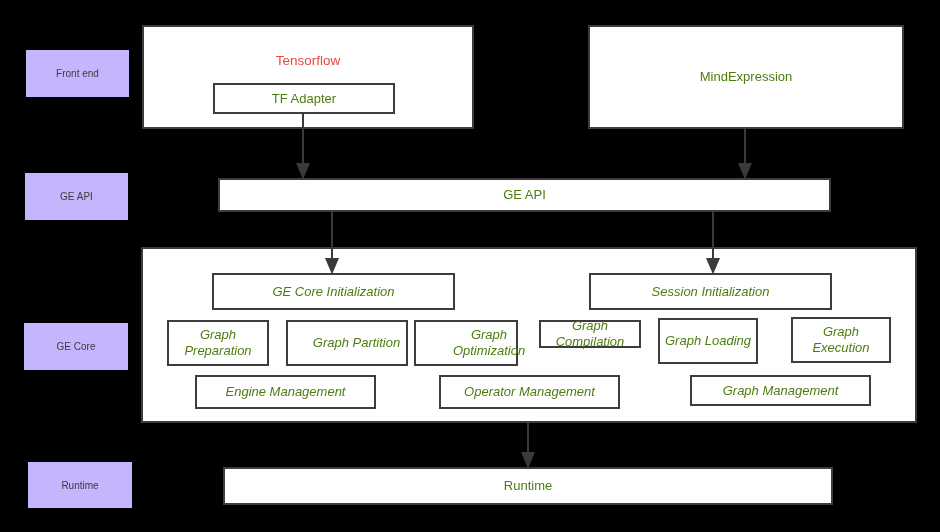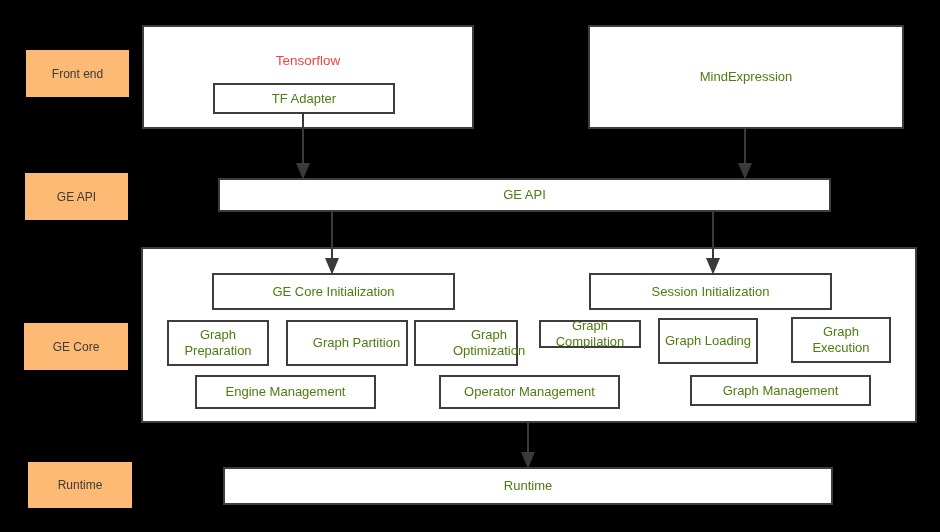--- a/index.html
+++ b/index.html
@@ -3,22 +3,22 @@
 <meta charset="utf-8">
 <style>
   html,body{margin:0;padding:0;background:#000;}
   #stage{
     position:relative;width:940px;height:532px;background:#000;
     font-family:"Liberation Sans","DejaVu Sans",sans-serif;
     color:#404040;overflow:hidden;
   }
   .abs{position:absolute;box-sizing:border-box;}
   .rowlabel{
-    background:#fdba74;display:flex;align-items:center;justify-content:center;
-    font-size:12px;color:#3c3c3c;
+    background:#c4b5fd;display:flex;align-items:center;justify-content:center;
+    font-size:10px;color:#3c3c3c;
   }
   .box{
     background:#fff;border:2px solid #3d3d3d;
     display:flex;align-items:center;justify-content:center;
     font-size:13px;color:#4d7c0f;text-align:center;line-height:16px;
   }
   .container-box{
     background:#fff;border:2px solid #3d3d3d;
   }
   .tf-title{
@@ -53,21 +53,21 @@
   </div>
 
   <div class="abs box" style="left:588px;top:25px;width:316px;height:104px;">
     <span>MindExpression</span>
   </div>
 
   <div class="abs box" style="left:218px;top:178px;width:613px;height:34px;">
     <span>GE API</span>
   </div>
 
-  <div class="abs container-box" style="left:141px;top:247px;width:776px;height:176px;">
+  <div class="abs container-box" style="left:141px;top:247px;width:776px;height:176px;font-style:italic;">
 
     <div class="abs box" style="left:69px;top:24px;width:243px;height:37px;">
       <span>GE Core Initialization</span>
     </div>
     <div class="abs box" style="left:446px;top:24px;width:243px;height:37px;">
       <span>Session Initialization</span>
     </div>
 
     <div class="abs box" style="left:24px;top:71px;width:102px;height:46px;">
       <span>Graph Preparation</span>

